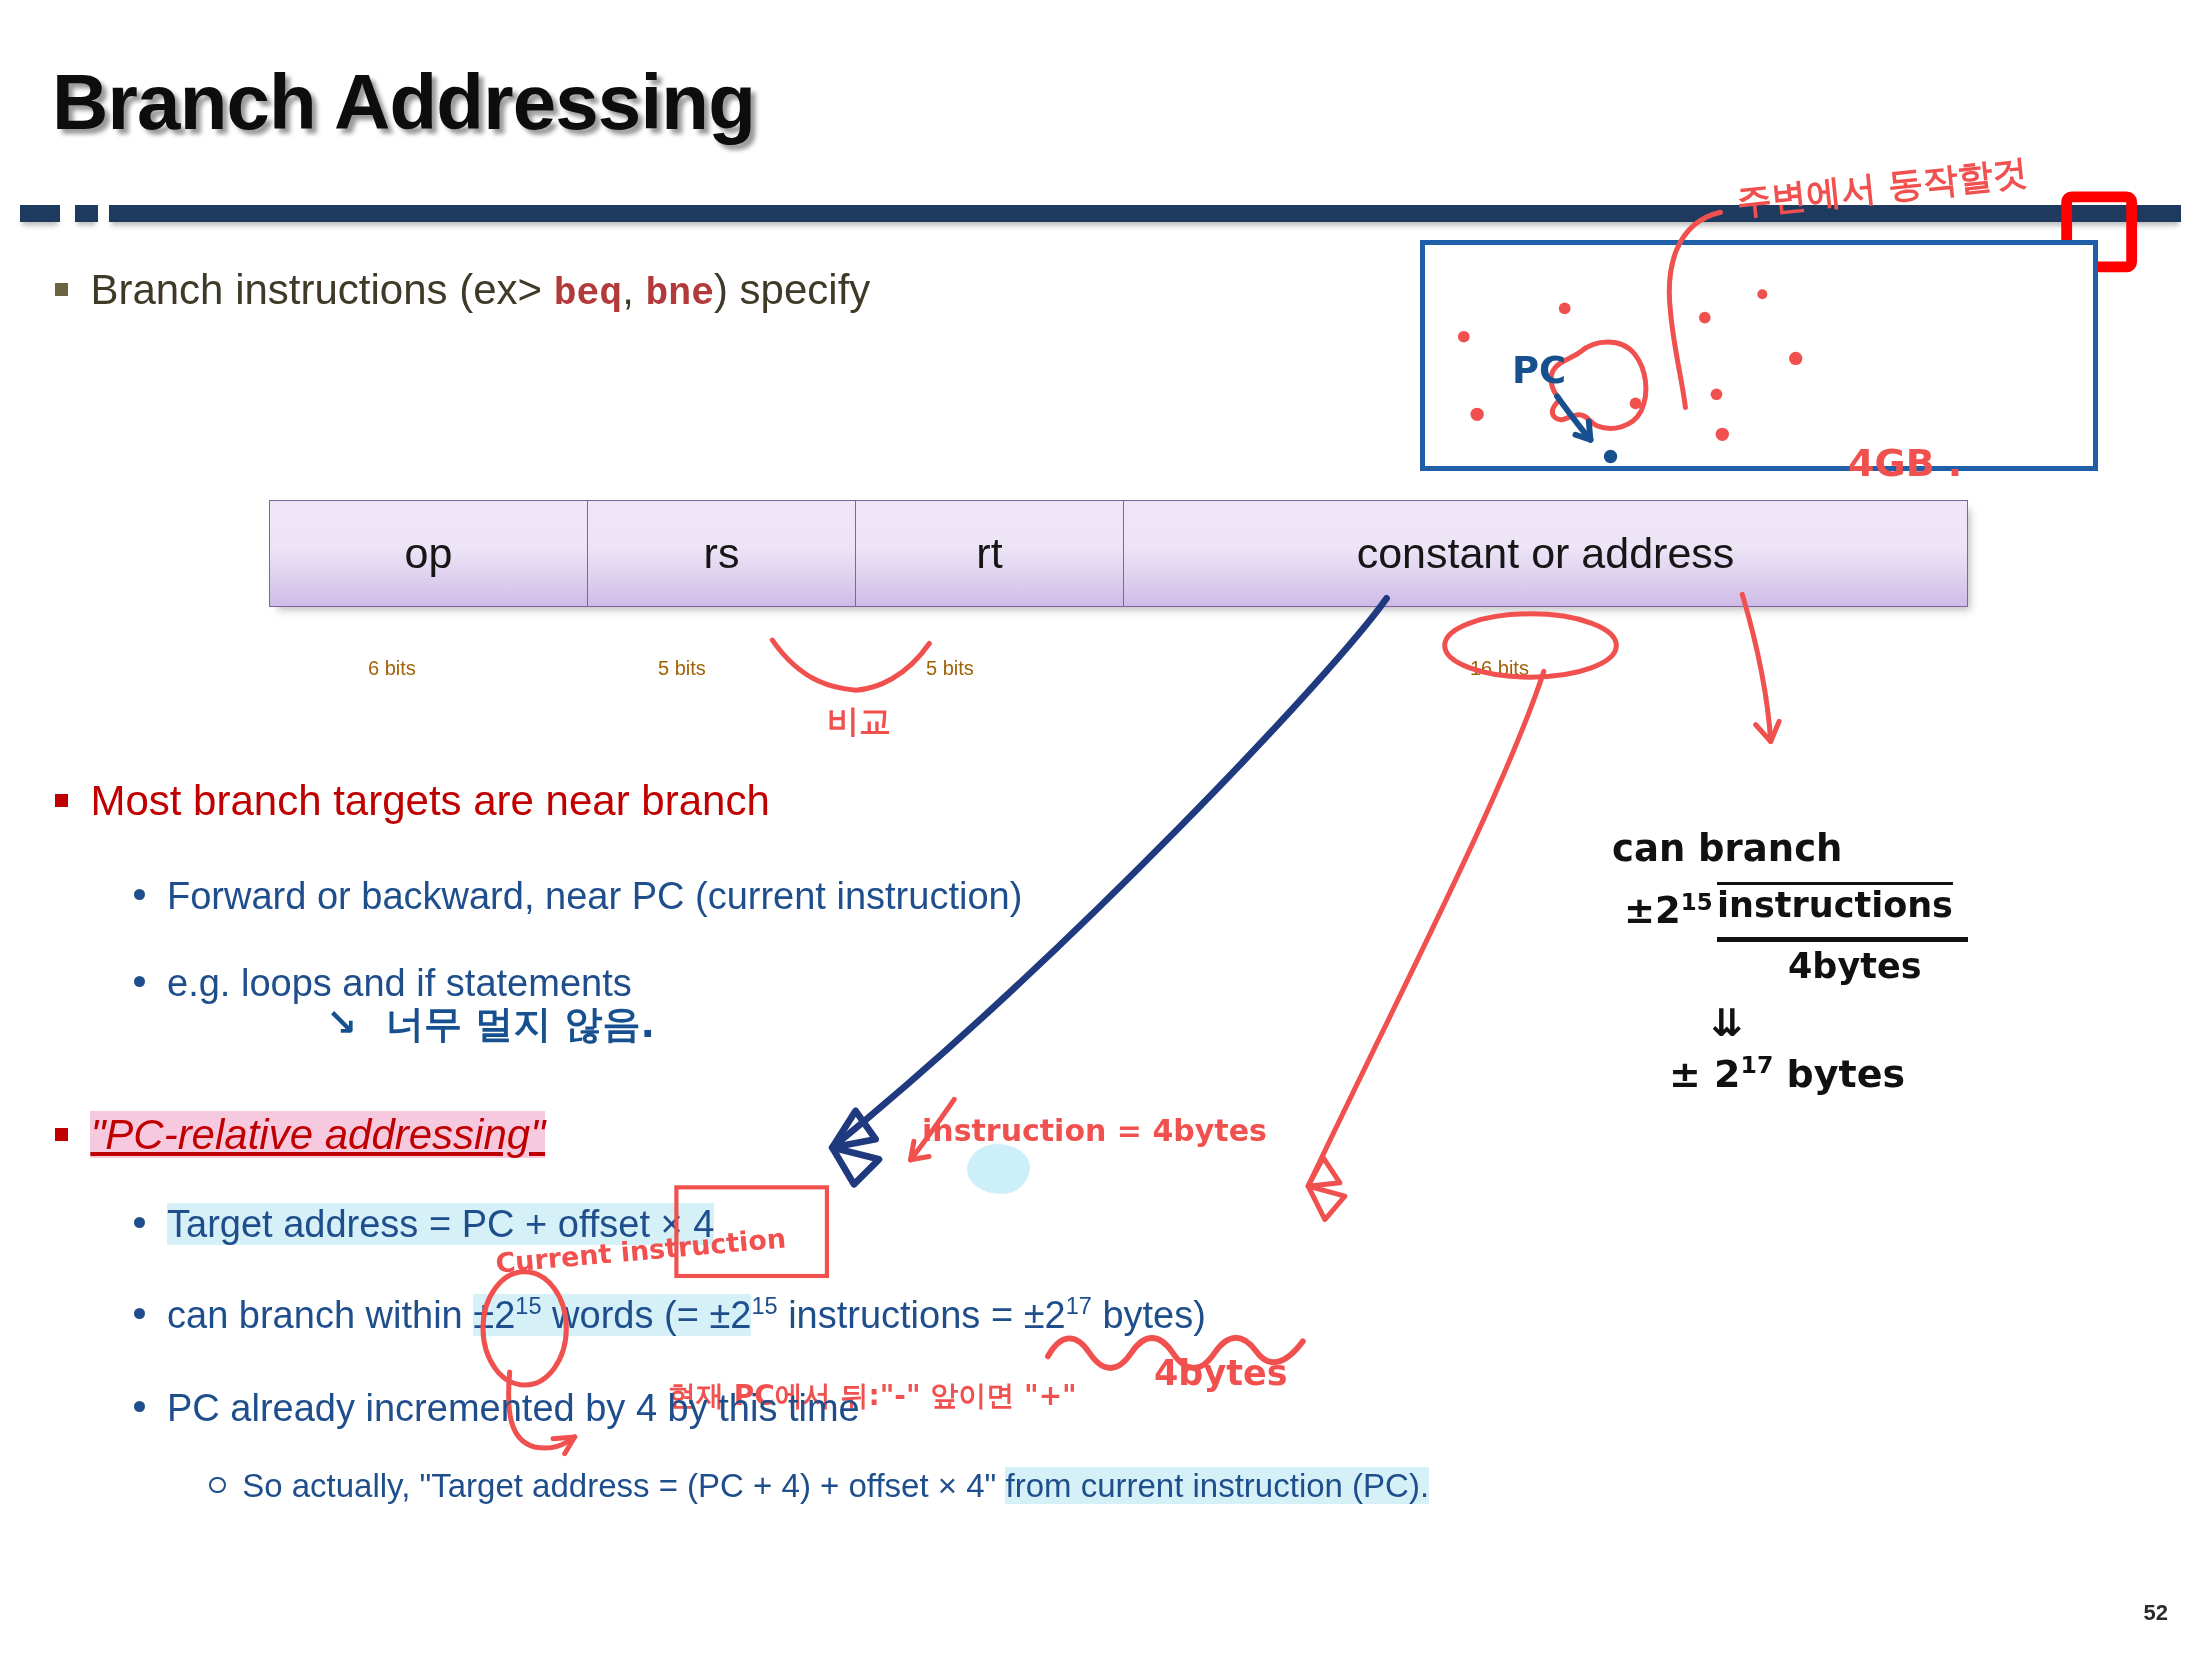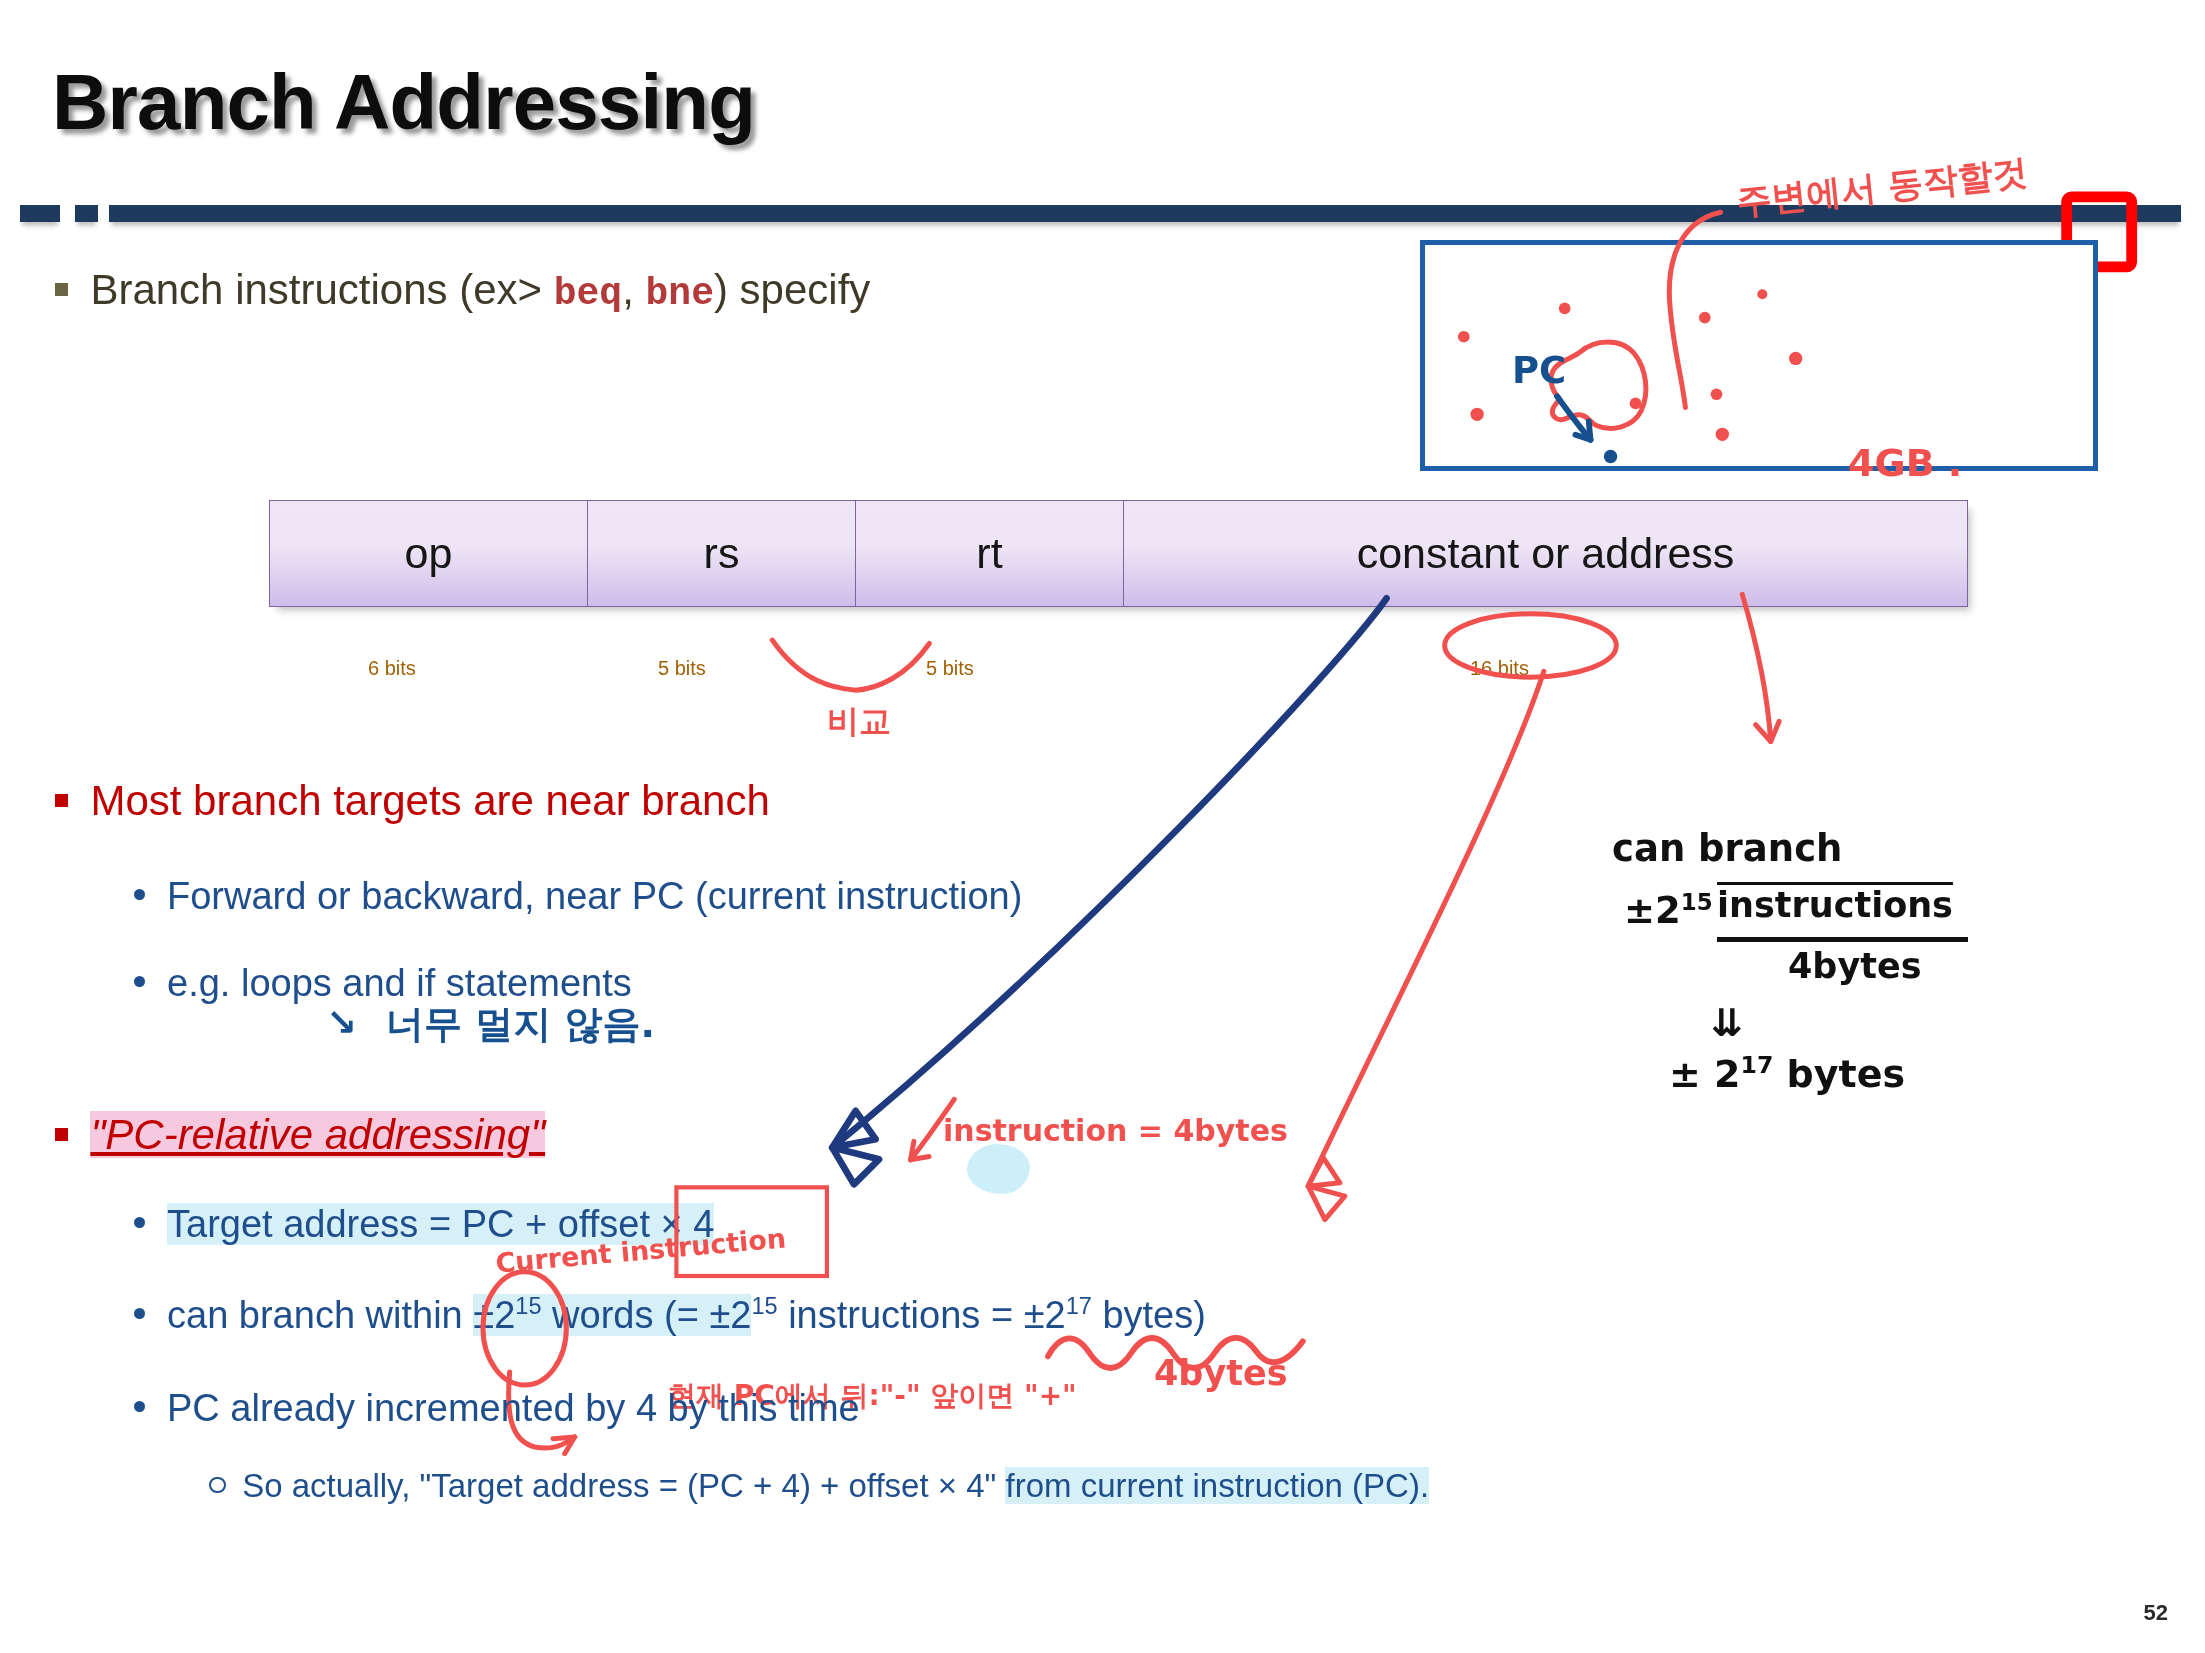--- a/index.html
+++ b/index.html
@@ -254,21 +254,21 @@
 
   <svg class="ink" style="left:752px;top:595px;" width="668" height="601" viewBox="0 0 800 720">
     <path d="M760 4 C700 90, 380 430, 96 662" fill="none" stroke="#1F3A7F" stroke-width="8" stroke-linecap="round"></path>
     <path d="M96 662 L148 652 L124 618 Z M96 662 L122 706 L152 676 Z" fill="none" stroke="#1F3A7F" stroke-width="8" stroke-linejoin="round"></path>
   </svg>
 
   <svg class="ink" style="left:887px;top:1096px;" width="84" height="84" viewBox="0 0 100 100">
     <path d="M80 4 C62 30, 44 56, 28 76" fill="none" stroke="#F0514F" stroke-width="6" stroke-linecap="round"></path>
     <path d="M28 76 L50 72 M28 76 L32 54" fill="none" stroke="#F0514F" stroke-width="6" stroke-linecap="round"></path>
   </svg>
-  <div class="hw red" style="left:943px;top:1113px;font-size:30px;">instruction  =  4bytes</div>
+  <div class="hw red" style="left:922px;top:1113px;font-size:30px;">instruction  =  4bytes</div>
 
   <div style="position:absolute;left:967px;top:1144px;width:63px;height:50px;
               background:#CDEFFA;border-radius:48% 52% 44% 56% / 52% 46% 54% 48%;"></div>
 
   <div class="pagenum">52</div>
 
 </div>
 
 
 </body></html>

